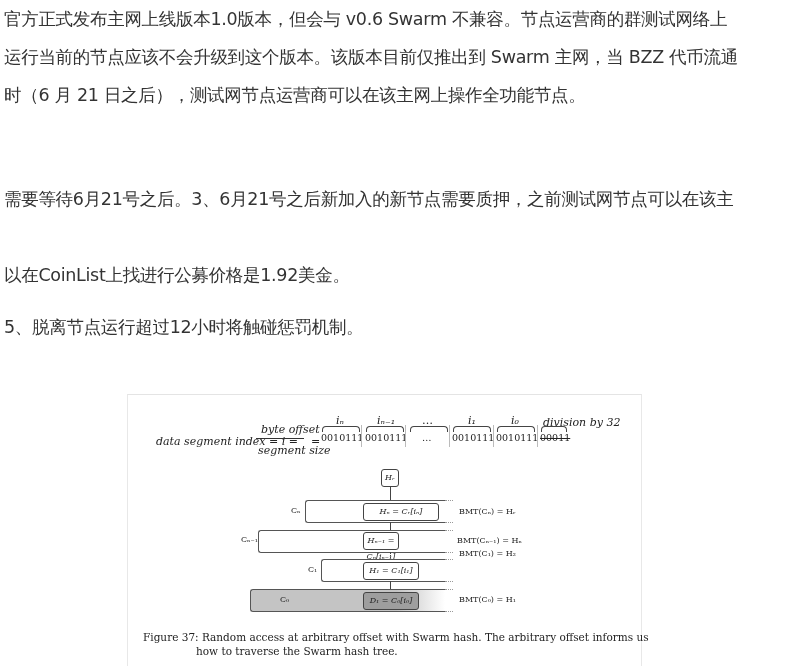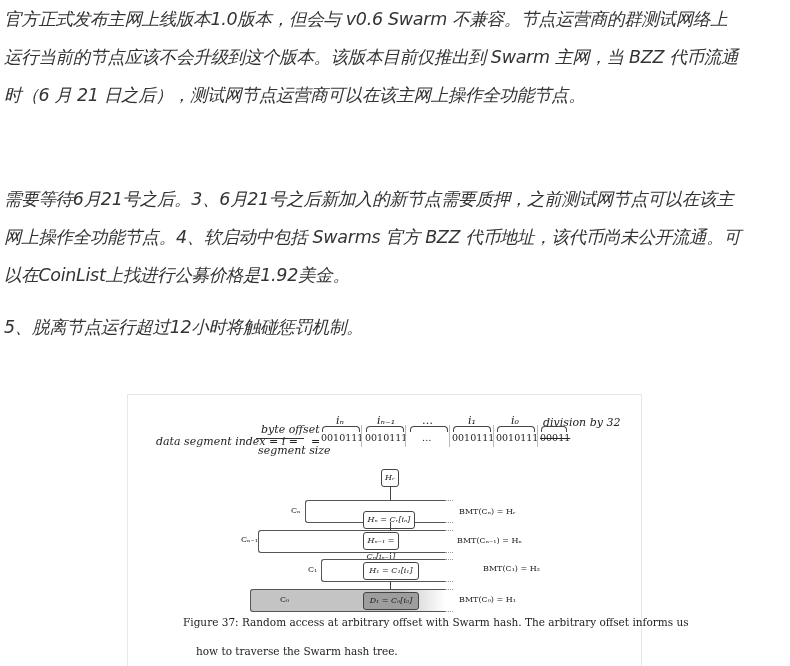--- a/index.html
+++ b/index.html
@@ -5,21 +5,20 @@
   html, body { margin: 0; padding: 0; background: #ffffff; }
   body {
     width: 790px; height: 666px; overflow: hidden; position: relative;
     font-family: "DejaVu Sans", "Liberation Sans", sans-serif;
     color: #333333;
   }
   .article { position: absolute; left: 4px; top: 0; width: 770px; }
   .para {
     font-size: 17.5px; line-height: 38px; margin: 0; letter-spacing: -0.3px;
     white-space: nowrap;
-    font-style: italic;
   }
   .gap { height: 14px; }
   .figure {
     position: absolute; left: 127px; top: 394px; width: 513px; height: 272px;
     border-top: 1px solid #e4e4e4; border-left: 1px solid #e8e8e8; border-right: 1px solid #e8e8e8;
     background: #ffffff;
   }
   .serif { font-family: "DejaVu Serif", "Liberation Serif", serif; color: #222; }
   .it { font-style: italic; }
   .abs { position: absolute; }
@@ -55,21 +54,21 @@
   <p class="para">
     <span>官方正式发布主网上线版本1.0版本，但会与 v0.6 Swarm 不兼容。节点运营商的群测试网络上</span><br>
     <span>运行当前的节点应该不会升级到这个版本。该版本目前仅推出到 Swarm 主网，当 BZZ 代币流通</span><br>
     <span>时（6 月 21 日之后），测试网节点运营商可以在该主网上操作全功能节点。</span>
   </p>
   <div class="gap"></div>
   <div class="gap"></div>
   <p class="para">
     <br>
     <span>需要等待6月21号之后。3、6月21号之后新加入的新节点需要质押，之前测试网节点可以在该主</span><br>
-    <span>网上操作全功能节点。4、软启动中包括 Swarms 官方 BZZ 代币地址，该代币尚未公开流通。可</span><br>
+    <br>
     <span>以在CoinList上找进行公募价格是1.92美金。</span>
   </p>
   <div class="gap"></div>
   <p class="para">
     <span>5、脱离节点运行超过12小时将触碰惩罚机制。</span>
   </p>
 </div>
 
 <div class="figure serif">
 
@@ -108,45 +107,45 @@
   <div class="brace" style="left:413px; top:31px; width:24px;"></div>
   <span class="abs bits" style="left:412px; top:37px; text-decoration: line-through;">00011</span>
 
   <div class="node it" style="left:253px; top:74px; width:18px; height:18px; line-height:16px;">Hᵣ</div>
   <div class="vline" style="left:262px; top:92px; height:14px;"></div>
 
   <div class="chunk" style="left:177px; top:105px; width:140px; height:23px;"></div>
   <div class="chunk-tail" style="left:317px; top:105px;"></div>
   <div class="chunk-tail" style="left:317px; top:127px;"></div>
   <span class="abs lbl" style="left:163px; top:111px;">Cₙ</span>
-  <div class="node it" style="left:235px; top:116px; width:52px; height:18px; line-height:16px;">Hₙ = Cᵣ[iₙ]</div>
+  <div class="node it" style="left:235px; top:108px; width:76px; height:18px; line-height:16px;">Hₙ = Cᵣ[iₙ]</div>
   <span class="abs bmt" style="left:331px; top:112px;">BMT(Cₙ) = Hᵣ</span>
   <div class="vline" style="left:262px; top:127px; height:8px;"></div>
 
   <div class="chunk" style="left:130px; top:135px; width:187px; height:23px;"></div>
   <div class="chunk-tail" style="left:317px; top:135px;"></div>
   <div class="chunk-tail" style="left:317px; top:157px;"></div>
   <span class="abs lbl" style="left:113px; top:140px;">Cₙ₋₁</span>
   <div class="node it" style="left:235px; top:137px; width:36px; height:18px; line-height:16px;">Hₙ₋₁ = Cₙ[iₙ₋₁]</div>
   <span class="abs bmt" style="left:329px; top:141px;">BMT(Cₙ₋₁) = Hₙ</span>
   <div class="vline" style="left:262px; top:157px; height:8px; background: none; border-left:1px dotted #444;"></div>
 
   <div class="chunk" style="left:193px; top:164px; width:124px; height:23px;"></div>
   <div class="chunk-tail" style="left:317px; top:164px;"></div>
   <div class="chunk-tail" style="left:317px; top:186px;"></div>
   <span class="abs lbl" style="left:180px; top:170px;">C₁</span>
   <div class="node it" style="left:235px; top:167px; width:56px; height:18px; line-height:16px;">H₁ = C₁[i₁]</div>
-  <span class="abs bmt" style="left:331px; top:169px;margin-left:24px;">BMT(C₁) = H₂</span>
+  <span class="abs bmt" style="left:331px; top:154px;">BMT(C₁) = H₂</span>
   <div class="vline" style="left:262px; top:186px; height:8px;"></div>
 
   <div class="chunk" style="left:122px; top:194px; width:195px; height:23px; background: linear-gradient(to right, #c4c4c4 0%, #c4c4c4 75%, #ffffff 100%);"></div>
   <div class="chunk-tail" style="left:317px; top:194px;"></div>
   <div class="chunk-tail" style="left:317px; top:216px;"></div>
   <span class="abs lbl" style="left:108px; top:200px;margin-left:44px;">C₀</span>
   <div class="node it" style="left:235px; top:197px; width:56px; height:18px; line-height:16px; background:#9e9e9e;">D₁ = C₀[i₀]</div>
   <span class="abs bmt" style="left:331px; top:200px;">BMT(C₀) = H₁</span>
 
-  <div class="abs caption" style="left:15px; top:220px; white-space:nowrap;margin-left:40px;">
+  <div class="abs caption" style="left:15px; top:235px; white-space:nowrap;">
     <span>Figure 37:</span>
     <span>Random access at arbitrary offset with Swarm hash. The arbitrary offset informs us</span>
   </div>
   <div class="abs caption" style="left:68px; top:249px; white-space:nowrap;">how to traverse the Swarm hash tree.</div>
 </div>
 
 </body></html>

